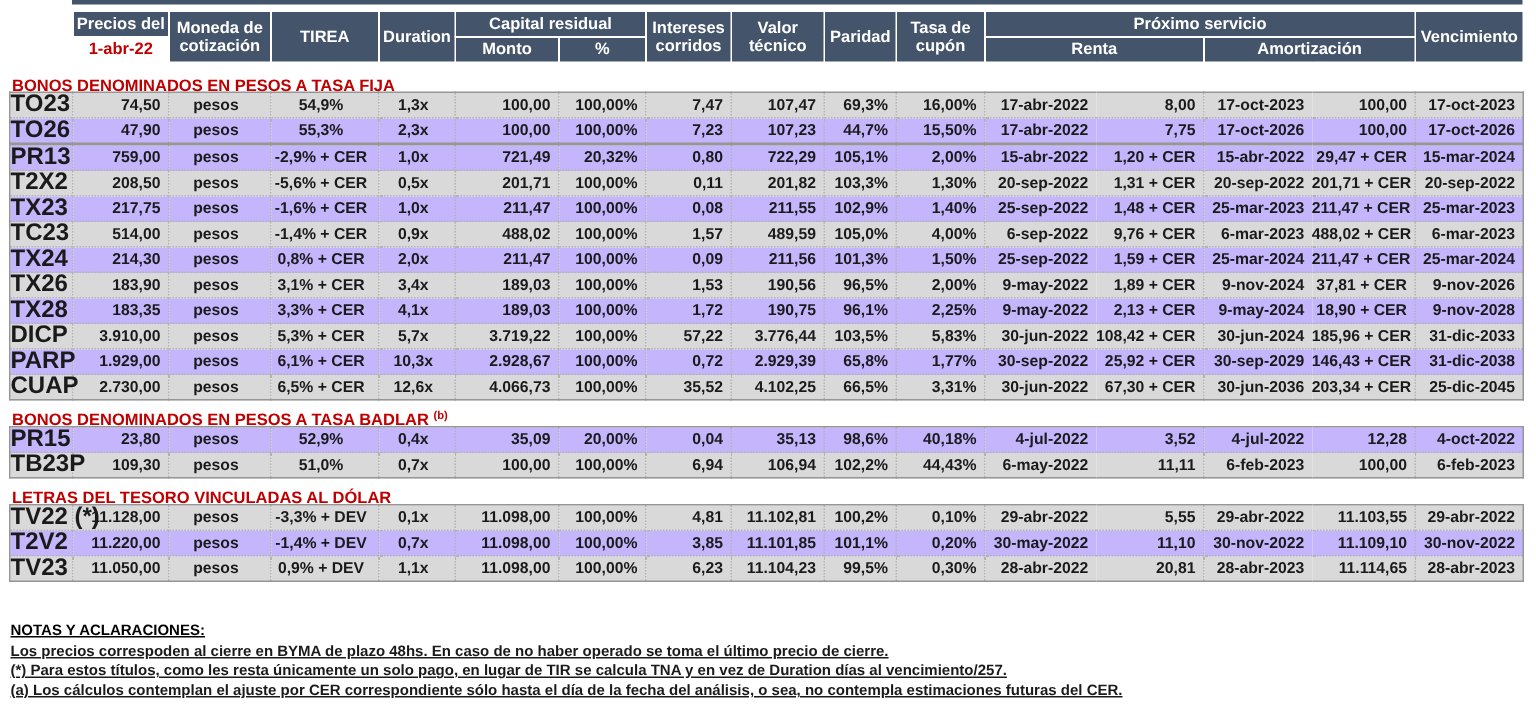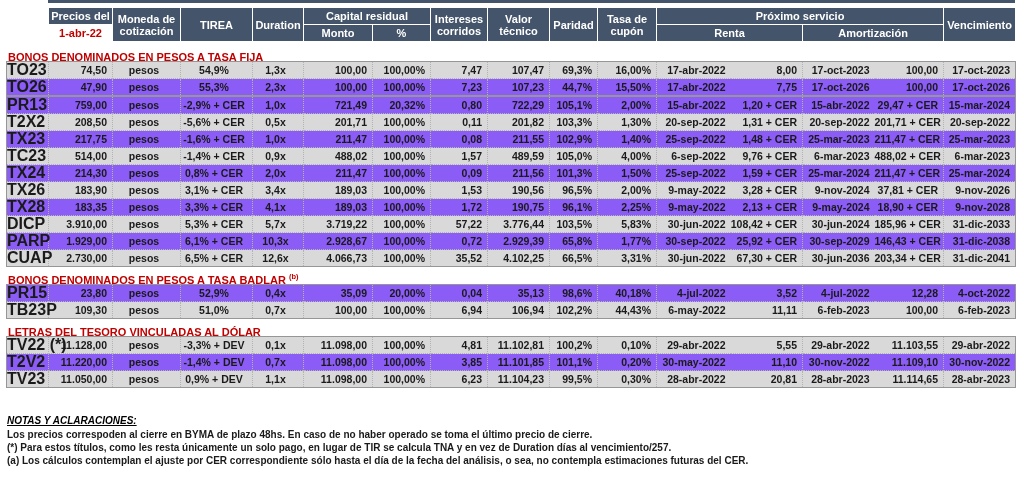--- a/index.html
+++ b/index.html
@@ -38,33 +38,33 @@
     width: 1009px; border-collapse: collapse; table-layout: fixed;
     font-size: 10.5px; border: 1px solid #969696;
   }
   table.sec td {
     height: 16px; line-height: 16px; padding: 0 5px 0 0;
     white-space: nowrap; overflow: visible;
     border-left: 1px dotted #b3b3b3;
   }
   table.sec tr + tr td { border-top: 1px dotted #b3b3b3; }
   table.sec tr.dark  { background: #D9D9D9; }
-  table.sec tr.light { background: #8b5cf6; }
+  table.sec tr.light { background: #c4b5fd; }
   td.c { text-align: center; padding: 0; }
   td.r { text-align: right; }
   td.nosep { border-left: none !important; text-align: right; }
   td.tick { font-size: 16px; }
   td.padlg { padding-right: 11px; }
   
   #notes { position: absolute; left: 7px; top: 414px; width: 1000px; }
   .notes-title {
     font-size: 10px; text-decoration: underline; color: #000;
-    height: 14px; line-height: 14px; font-style: italic;
-  }
-  .note-line { font-size: 10px; height: 13px; line-height: 13px; white-space: nowrap; }
+    height: 14px; line-height: 14px;
+  }
+  .note-line { font-size: 10px; height: 13px; line-height: 13px; white-space: nowrap; text-decoration: underline; }
   .badlar-value { color: #C00000; margin-left: 32px; }
 </style>
 </head>
 <body>
 
 <div class="topbar"></div>
 
 <table id="header-table">
   <colgroup>
     <col style="width:64px">
@@ -287,21 +287,21 @@
             <td class="c">pesos</td>
             <td class="c">3,1% + CER</td>
             <td class="c">3,4x</td>
             <td class="r padlg">189,03</td>
             <td class="r">100,00%</td>
             <td class="r">1,53</td>
             <td class="r padlg">190,56</td>
             <td class="r padlg">96,5%</td>
             <td class="r">2,00%</td>
             <td class="r">9-may-2022</td>
-            <td class="r nosep">3,28 + CER</td>
+            <td class="r nosep">1,89 + CER</td>
             <td class="r">9-nov-2024</td>
             <td class="r nosep">37,81 + CER</td>
             <td class="r">9-nov-2026</td>
           </tr>
           <tr class="light">
             <td class="c tick">TX28</td>
             <td class="r">183,35</td>
             <td class="c">pesos</td>
             <td class="c">3,3% + CER</td>
             <td class="c">4,1x</td>
@@ -362,21 +362,21 @@
             <td class="r padlg">4.066,73</td>
             <td class="r">100,00%</td>
             <td class="r">35,52</td>
             <td class="r padlg">4.102,25</td>
             <td class="r padlg">66,5%</td>
             <td class="r">3,31%</td>
             <td class="r">30-jun-2022</td>
             <td class="r nosep">67,30 + CER</td>
             <td class="r">30-jun-2036</td>
             <td class="r nosep">203,34 + CER</td>
-            <td class="r">31-dic-2041</td>
+            <td class="r">25-dic-2045</td>
           </tr>
         </tbody>
     </table>
   </div>
 
   <div class="sec-block">
     <div class="sec-title"><span class="sec-title-text">BONOS DENOMINADOS EN PESOS A TASA BADLAR </span><sup class="sec-sup">(b)</sup></div>
     <table class="sec">
       <colgroup>
         <col style="width:42px">

